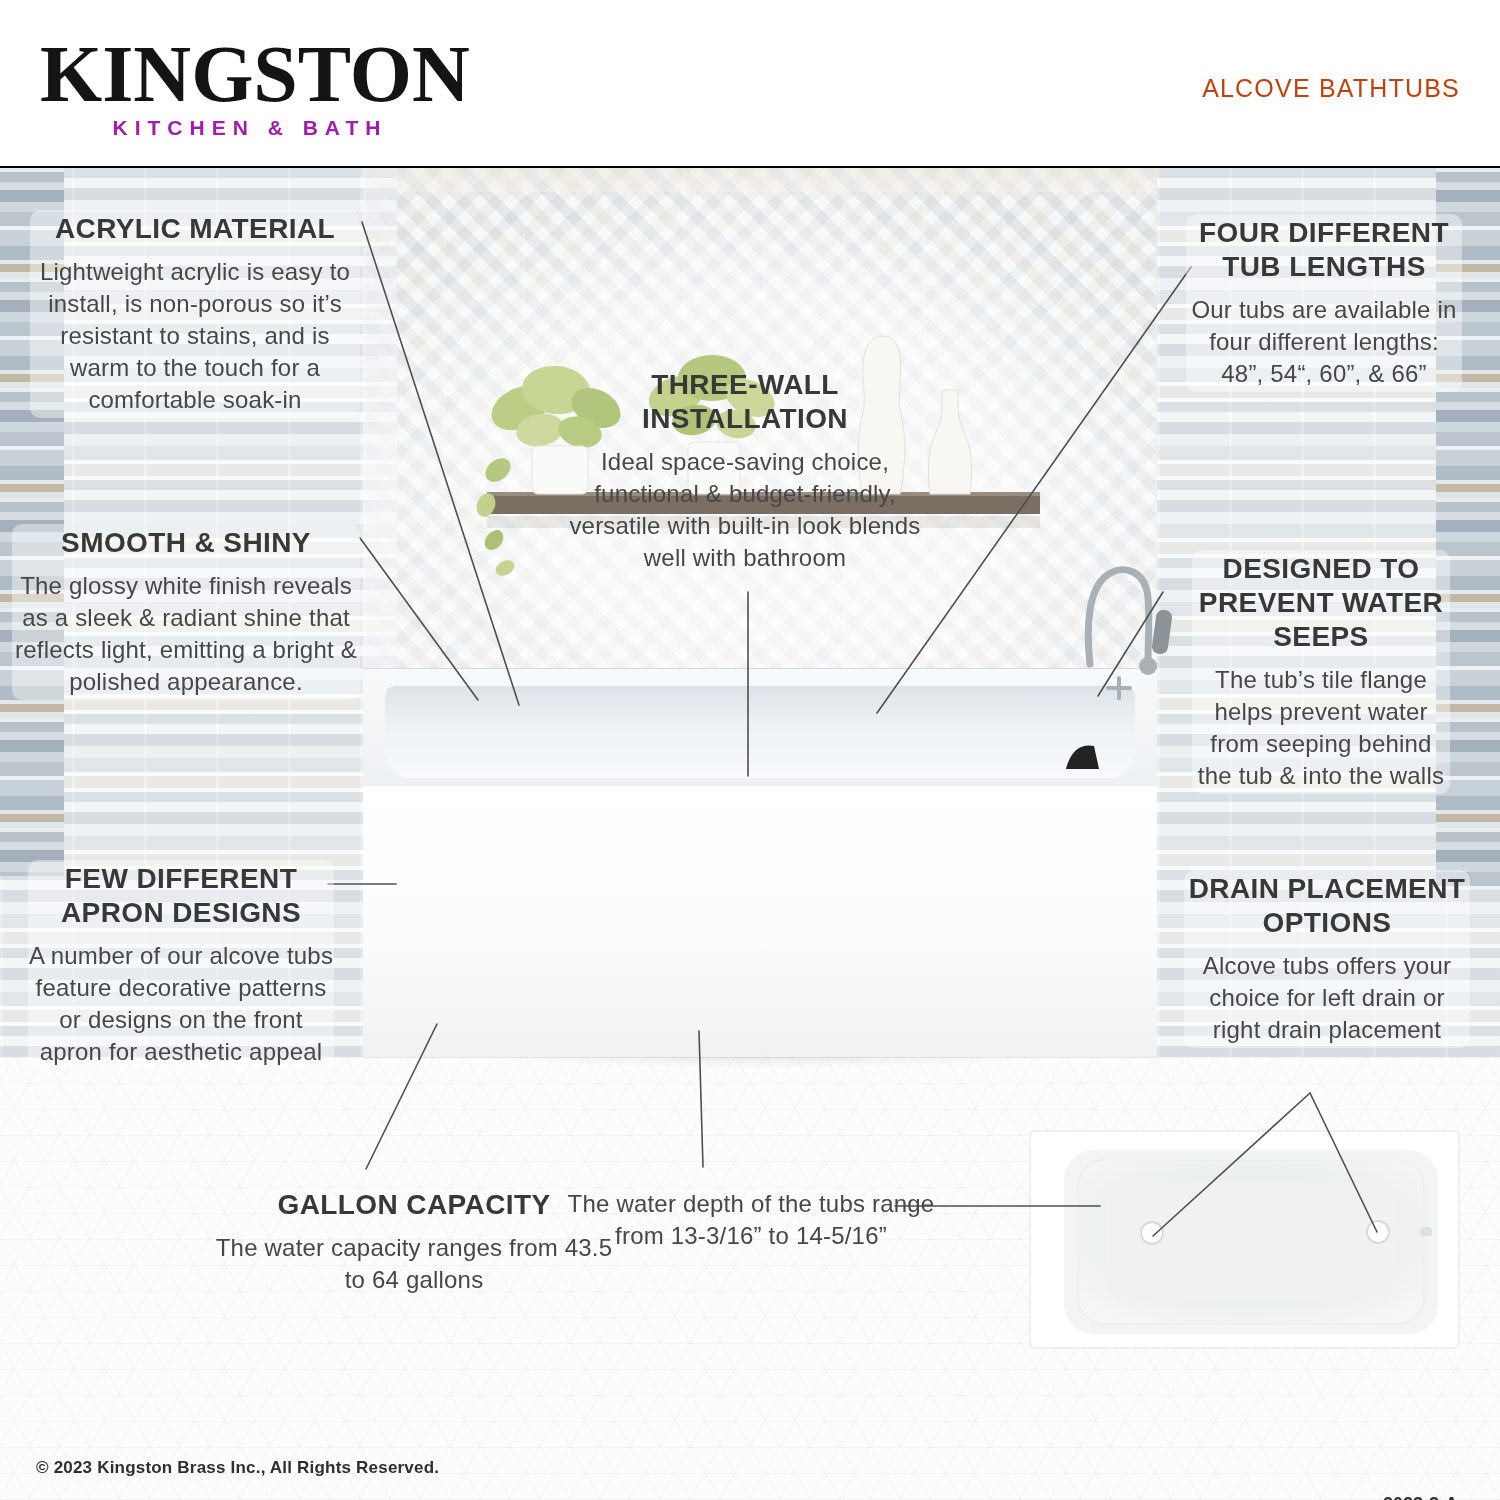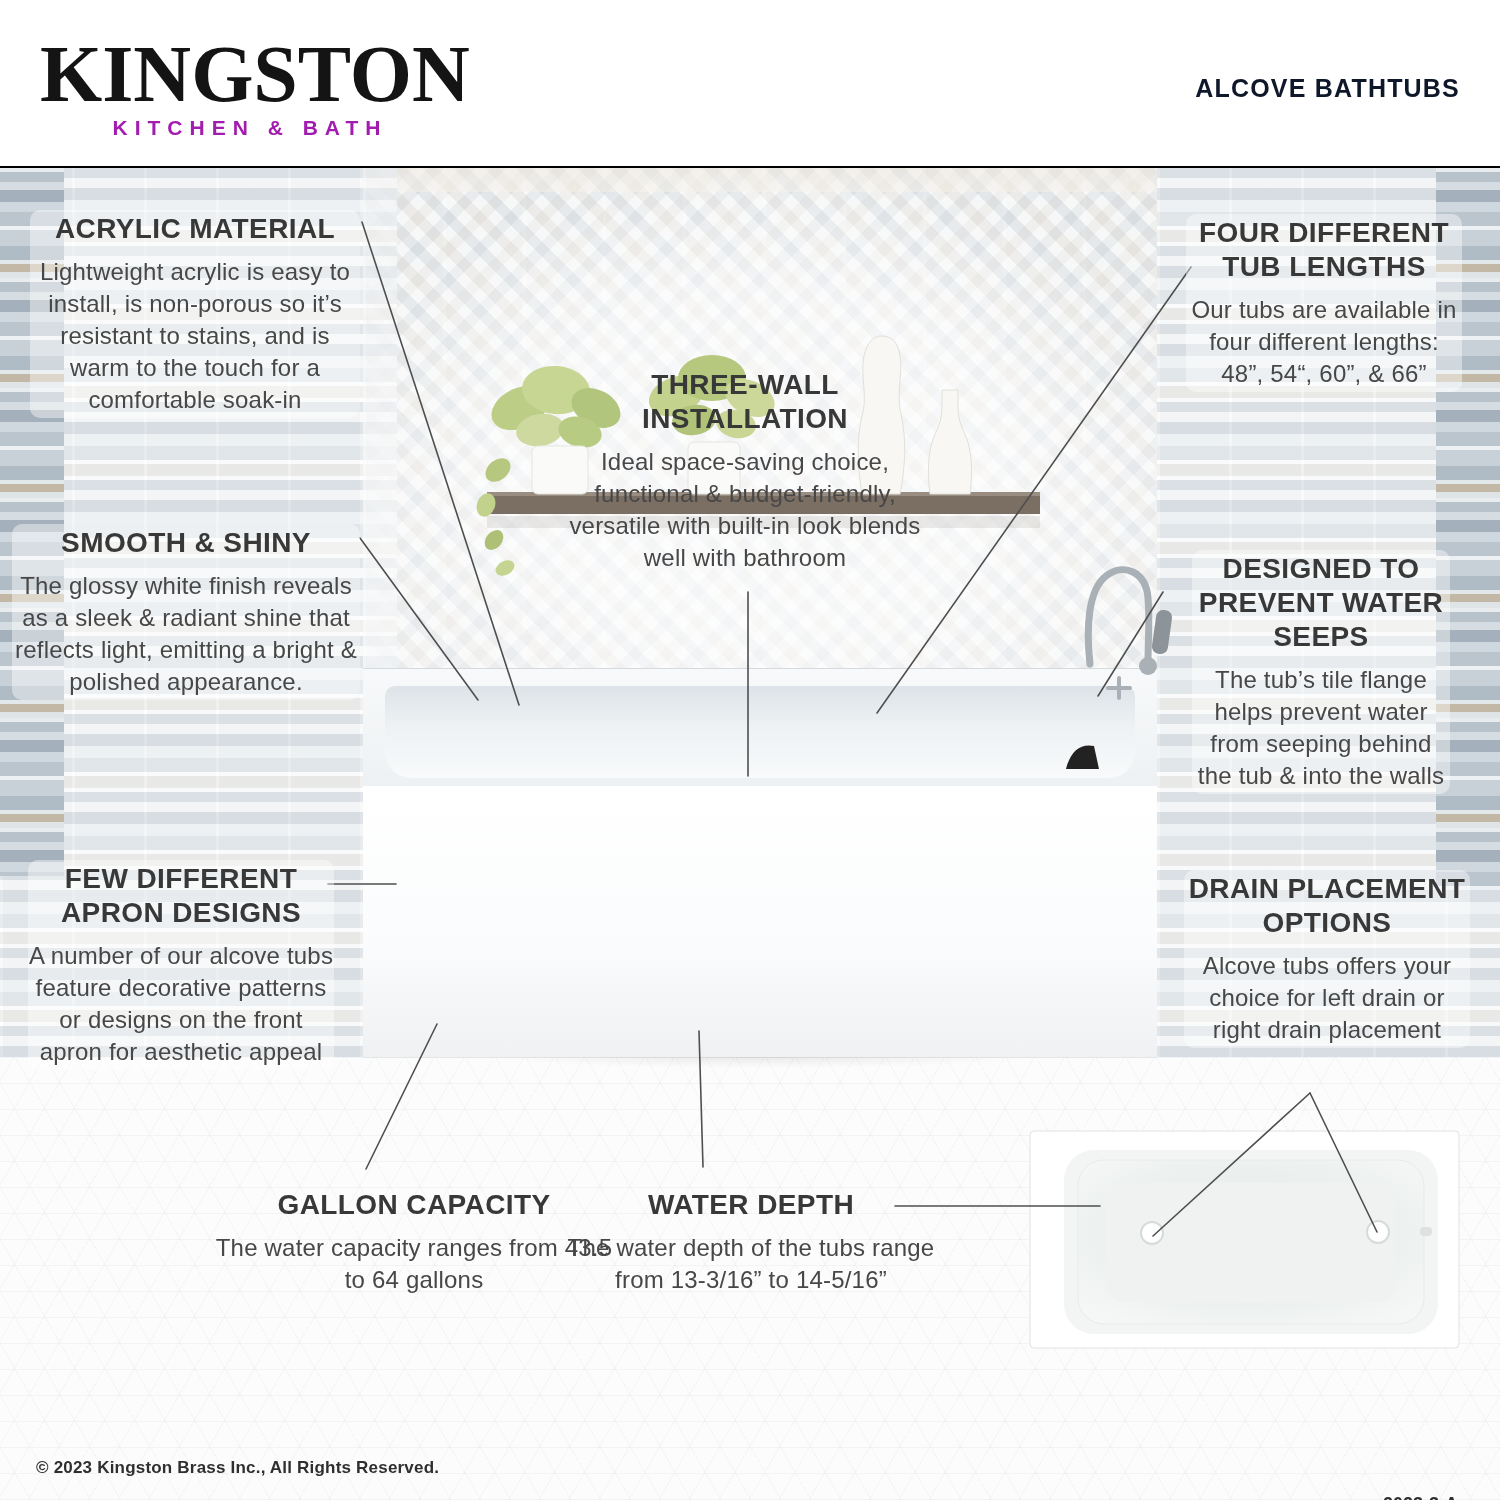--- a/index.html
+++ b/index.html
@@ -3,21 +3,21 @@
 <meta charset="utf-8">
 <style>
   html,body{margin:0;padding:0;background:#ffffff;}
   body{width:1500px;height:1500px;font-family:"Liberation Sans",sans-serif;}
   .canvas{position:relative;width:1500px;height:1500px;background:#ffffff;overflow:hidden;}
 
   
   .hdr{position:absolute;left:0;top:0;width:1500px;height:166px;background:#ffffff;border-bottom:2px solid #000000;z-index:8;}
   .logo-title{position:absolute;left:40px;top:34px;font-family:"Liberation Serif",serif;font-weight:700;font-size:80px;line-height:80px;letter-spacing:0px;color:#141414;}
   .logo-sub{position:absolute;left:40px;top:116px;width:420px;text-align:center;font-size:21px;font-weight:700;letter-spacing:7px;color:#a21caf;}
-  .page-title{position:absolute;right:40px;top:74px;font-size:25px;font-weight:700;letter-spacing:1.2px;color:#0f172a;}
+  .page-title{position:absolute;right:40px;top:74px;font-size:25px;font-weight:400;letter-spacing:1.2px;color:#c2410c;}
 
   
   .scene{position:absolute;inset:0;z-index:1;}
   .scene div{position:absolute;}
   .wall-washed{background-color:#f0f2f4;background-image:
     repeating-linear-gradient(180deg, rgba(183,194,203,.38) 0 10px, rgba(245,247,248,.45) 10px 20px, rgba(159,173,185,.30) 20px 32px, rgba(236,240,242,.55) 32px 44px, rgba(200,209,215,.38) 44px 58px, rgba(255,255,255,.65) 58px 62px, rgba(207,199,184,.22) 62px 74px, rgba(255,255,255,.5) 74px 78px),
     repeating-linear-gradient(90deg, rgba(255,255,255,.75) 0 3px, rgba(255,255,255,0) 3px 72px);}
   .wall-edge{background-color:#ccd4da;background-image:
     repeating-linear-gradient(180deg, #e8ecef 0 4px, #b7c2cb 4px 14px, #d5dde2 14px 22px, #a4b1bc 22px 34px, #cfd8de 34px 44px, #bac5cd 44px 58px, #eef1f3 58px 62px, #c8d1d7 62px 78px, #b0bcc5 78px 92px, #e2e7ea 92px 96px, #c3b8a6 96px 104px, #dfe4e7 104px 110px),
     repeating-linear-gradient(90deg, rgba(255,255,255,.7) 0 3px, rgba(255,255,255,0) 3px 70px);}
@@ -182,21 +182,20 @@
     <h3>DRAIN PLACEMENT OPTIONS</h3>
     <p>Alcove tubs offers your choice for left drain or right drain placement</p>
   </section>
 
   <section class="co" style="left:210px;top:1186px;width:408px;background:none;">
     <h3>GALLON CAPACITY</h3>
     <p>The water capacity ranges from 43.5 to 64 gallons</p>
   </section>
 
   <section class="co" style="left:556px;top:1186px;width:390px;background:none;">
-    <h3>WATER DEPTH</h3>
     <p>The water depth of the tubs range from 13-3/16” to 14-5/16”</p>
   </section>
 
   <header class="hdr">
     <div class="logo-title">KINGSTON</div>
     <div class="logo-sub">KITCHEN &amp; BATH</div>
     <div class="page-title">ALCOVE BATHTUBS</div>
   </header>
 
   <div class="ftr-copy">© 2023 Kingston Brass Inc., All Rights Reserved.</div>

